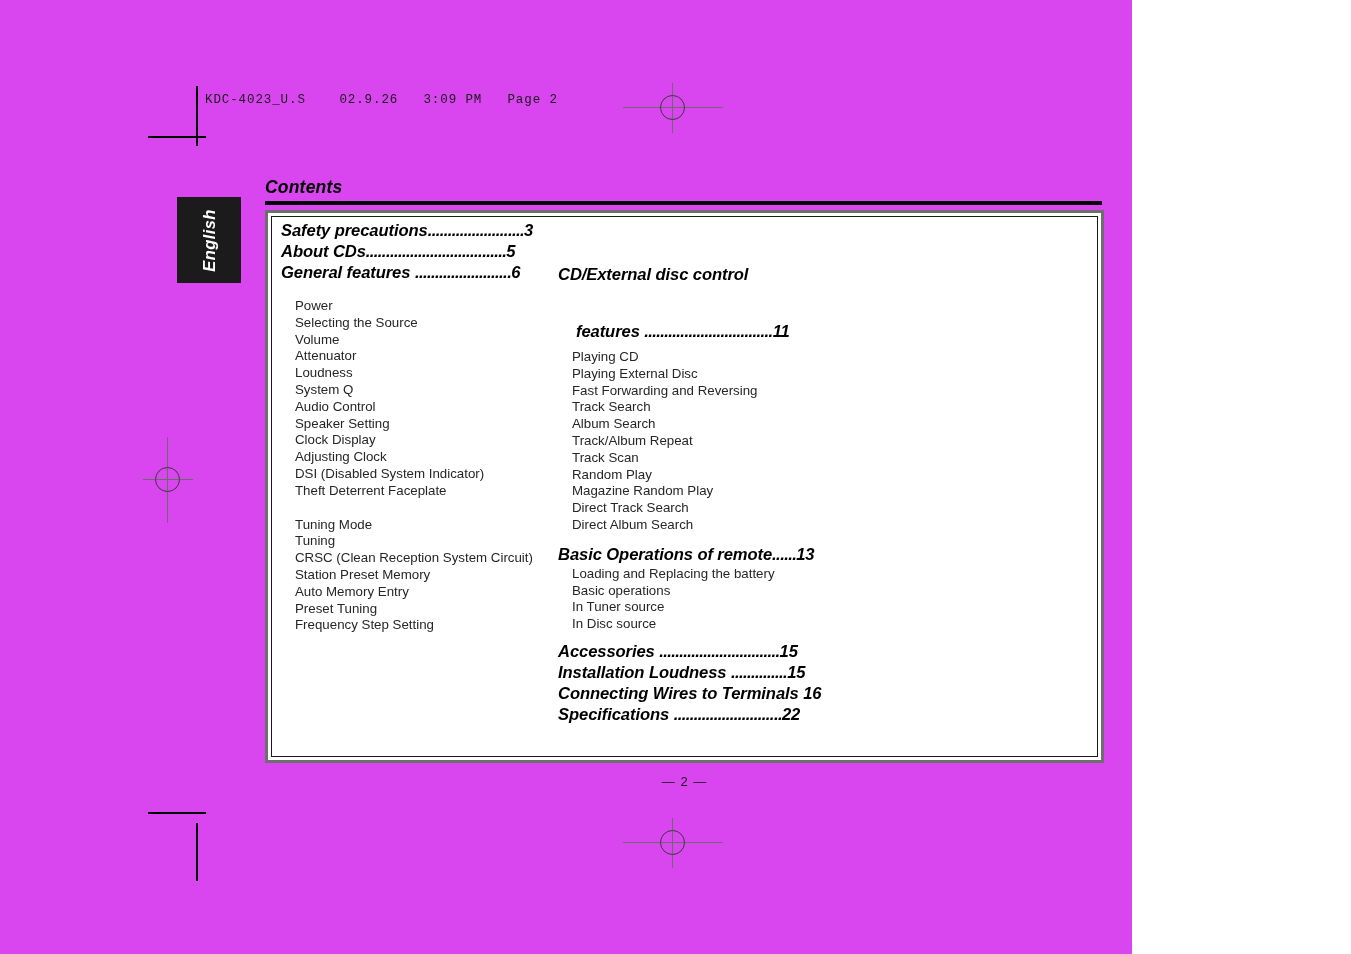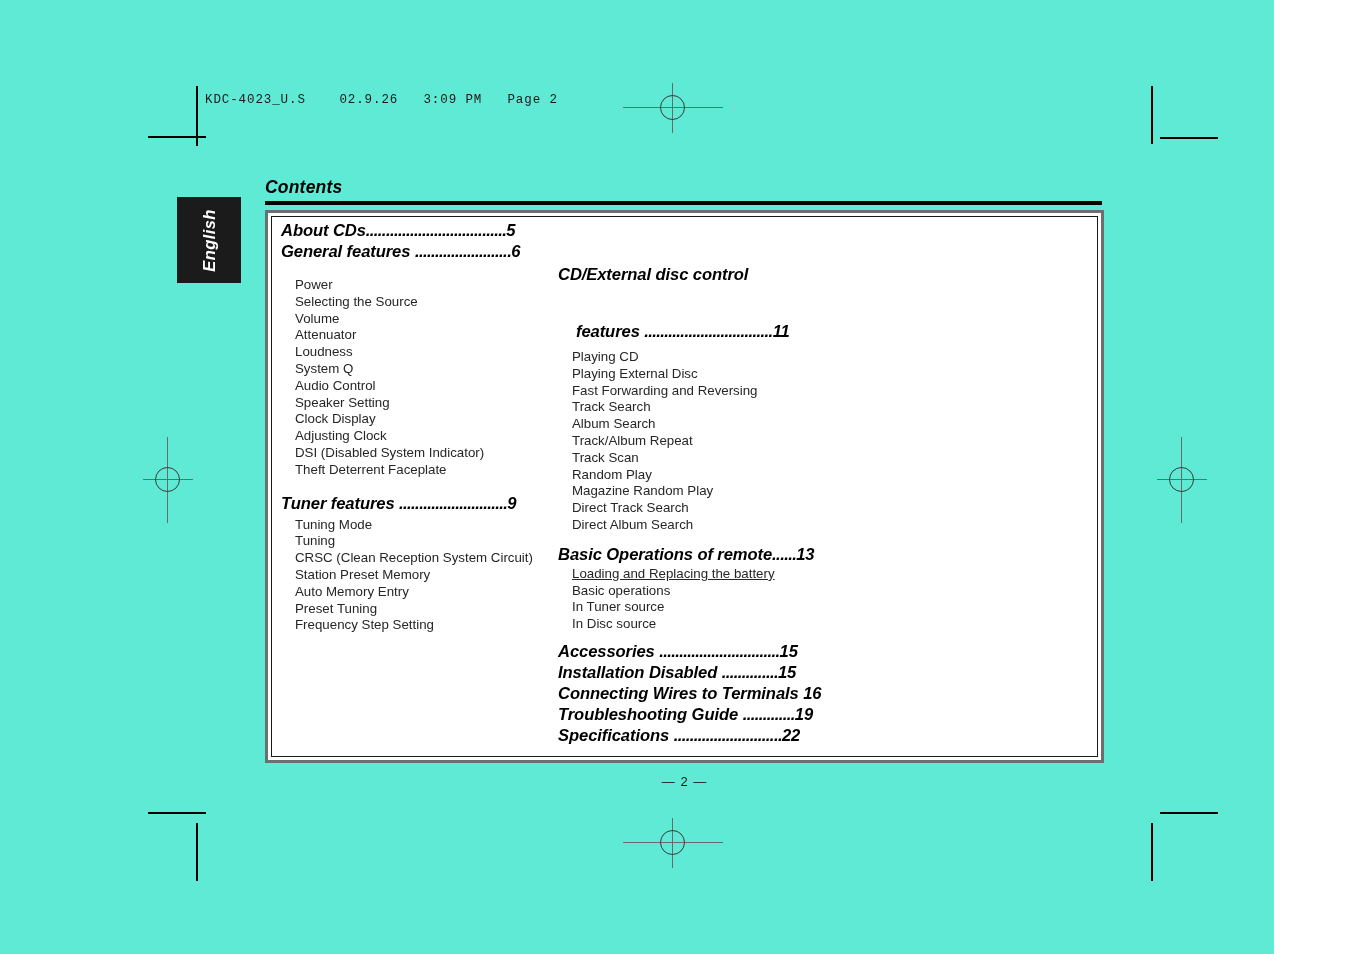--- a/index.html
+++ b/index.html
@@ -6,24 +6,24 @@
     margin: 0;
     padding: 0;
     background: #ffffff;
   }
   body {
     font-family: "Liberation Sans", sans-serif;
     color: #000000;
   }
   #page {
     position: relative;
-    width: 1274px;
+    width: 1132px;
     height: 954px;
     overflow: hidden;
-    background: #5eead4;
+    background: #d946ef;
   }
 
   
   .crop-line {
     position: absolute;
     background: #000000;
   }
   .reg-mark {
     position: absolute;
   }
@@ -201,36 +201,36 @@
     <span>English</span>
   </div>
 
   <div class="page-title" style="left:265px; top:177px;">Contents</div>
   <div class="title-rule" style="left:265px; top:201px; width:837px; height:4px;"></div>
 
   <div class="frame-outer" style="left:265px; top:210px; width:839px; height:553px;"></div>
   <div class="frame-inner" style="left:271px; top:216px; width:827px; height:541px;"></div>
 
   <div class="col" style="left:281px; top:220px; width:300px;">
+      <div class="toc-entry"><span class="lbl">Safety precautions</span><span class="dots">........................</span><span class="pg">3</span></div>
       <div class="toc-entry"><span class="lbl">About CDs</span><span class="dots">...................................</span><span class="pg">5</span></div>
       <div class="toc-entry"><span class="lbl">General features </span><span class="dots">........................</span><span class="pg">6</span></div>
       <div class="toc-sub" style="margin-top: 15px;">Power</div>
       <div class="toc-sub">Selecting the Source</div>
       <div class="toc-sub">Volume</div>
       <div class="toc-sub">Attenuator</div>
       <div class="toc-sub">Loudness</div>
       <div class="toc-sub">System Q</div>
       <div class="toc-sub">Audio Control</div>
       <div class="toc-sub">Speaker Setting</div>
       <div class="toc-sub">Clock Display</div>
       <div class="toc-sub">Adjusting Clock</div>
       <div class="toc-sub">DSI (Disabled System Indicator)</div>
       <div class="toc-sub">Theft Deterrent Faceplate</div>
       <div class="gap-md"></div>
-      <div class="toc-entry"><span class="lbl">Tuner features </span><span class="dots">...........................</span><span class="pg">9</span></div>
       <div class="toc-sub" style="margin-top: 3px;">Tuning Mode</div>
       <div class="toc-sub">Tuning</div>
       <div class="toc-sub">CRSC (Clean Reception System Circuit)</div>
       <div class="toc-sub">Station Preset Memory</div>
       <div class="toc-sub">Auto Memory Entry</div>
       <div class="toc-sub">Preset Tuning</div>
       <div class="toc-sub">Frequency Step Setting</div>
     </div>
 
   <div class="col" style="left:558px; top:220px; width:300px;">
@@ -241,27 +241,26 @@
       <div class="toc-sub">Fast Forwarding and Reversing</div>
       <div class="toc-sub">Track Search</div>
       <div class="toc-sub">Album Search</div>
       <div class="toc-sub">Track/Album Repeat</div>
       <div class="toc-sub">Track Scan</div>
       <div class="toc-sub">Random Play</div>
       <div class="toc-sub">Magazine Random Play</div>
       <div class="toc-sub">Direct Track Search</div>
       <div class="toc-sub">Direct Album Search</div>
       <div class="toc-entry" style="margin-top: 10px;"><span class="lbl">Basic Operations of remote</span><span class="dots">......</span><span class="pg">13</span></div>
-      <div class="toc-sub" style="margin-top: 1px; text-decoration: underline;">Loading and Replacing the battery</div>
+      <div class="toc-sub" style="margin-top: 1px;">Loading and Replacing the battery</div>
       <div class="toc-sub">Basic operations</div>
       <div class="toc-sub">In Tuner source</div>
       <div class="toc-sub">In Disc source</div>
       <div class="gap-sm"></div>
       <div class="toc-entry"><span class="lbl">Accessories </span><span class="dots">..............................</span><span class="pg">15</span></div>
-      <div class="toc-entry"><span class="lbl">Installation Disabled </span><span class="dots">..............</span><span class="pg">15</span></div>
+      <div class="toc-entry"><span class="lbl">Installation Loudness </span><span class="dots">..............</span><span class="pg">15</span></div>
       <div class="toc-entry"><span class="lbl">Connecting Wires to Terminals </span><span class="dots"></span><span class="pg">16</span></div>
-      <div class="toc-entry"><span class="lbl">Troubleshooting Guide </span><span class="dots">.............</span><span class="pg">19</span></div>
       <div class="toc-entry"><span class="lbl">Specifications </span><span class="dots">...........................</span><span class="pg">22</span></div>
     </div>
 
   <div class="page-number" style="left:265px; top:774px; width:839px;">— 2 —</div>
 
 </div>
 
 </body></html>

